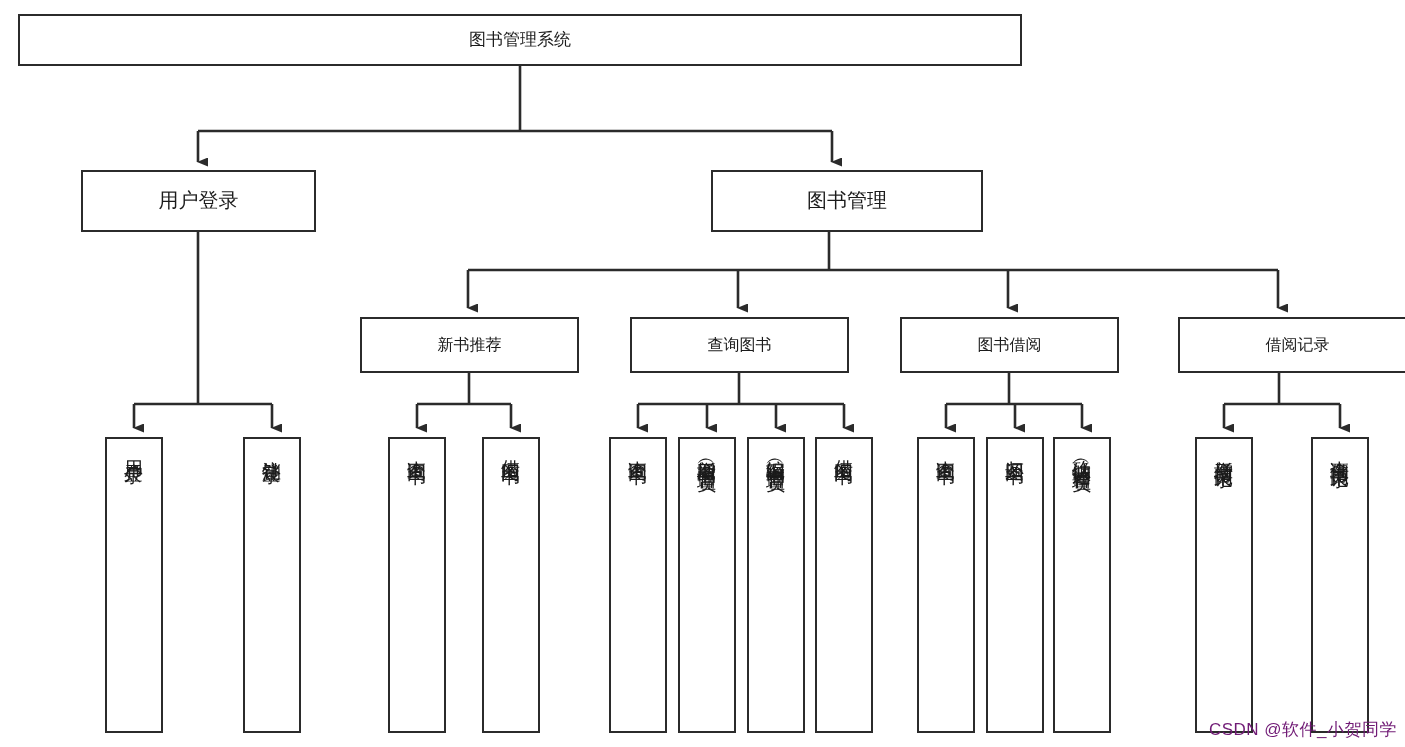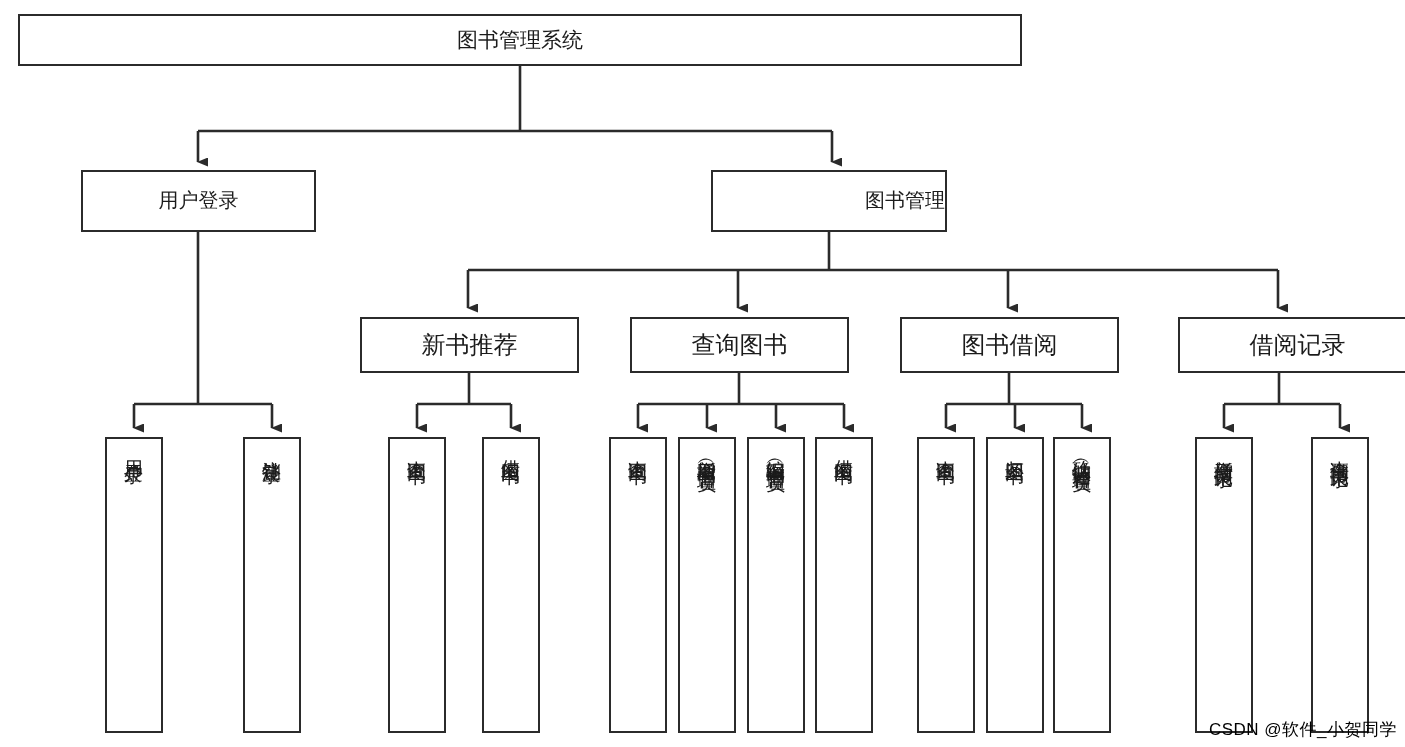--- a/index.html
+++ b/index.html
@@ -32,46 +32,46 @@
     background: #ffffff;
     border: 2px solid #2b2b2b;
     display: flex;
     align-items: center;
     justify-content: center;
     color: #1b1b1b;
     text-align: center;
     line-height: 1.18;
   }
   .node-root {
-    font-size: 21px;
+    font-size: 17px;
   }
   .node-l2 {
     font-size: 20px;
   }
   .node-l3 {
-    font-size: 24px;
+    font-size: 16px;
   }
   .node-leaf {
     font-size: 19px;
     align-items: flex-start;
     padding-top: 6px;
   }
   .vtext {
     writing-mode: vertical-rl;
     text-orientation: upright;
     letter-spacing: 2px;
     line-height: 1;
     white-space: nowrap;
   }
   .watermark {
     position: absolute;
     right: 8px;
     bottom: 6px;
     font-size: 17px;
-    color: #000000;
+    color: #701a75;
     letter-spacing: 0.5px;
     white-space: nowrap;
   }
 </style>
 </head>
 <body>
 
 <div id="canvas">
 
   <svg id="wires" viewBox="0 0 1405 747" xmlns="http://www.w3.org/2000/svg">
@@ -124,21 +124,21 @@
     </g>
   </svg>
 
   <div class="node node-root" style="left:18px; top:14px; width:1004px; height:52px;">
     <span>图书管理系统</span>
   </div>
 
   <div class="node node-l2" style="left:81px; top:170px; width:235px; height:62px;">
     <span>用户登录</span>
   </div>
-  <div class="node node-l2" style="left:711px; top:170px; width:236px; height:62px;justify-content:flex-end;">
+  <div class="node node-l2" style="left:711px; top:170px; width:272px; height:62px;">
     <span>图书管理</span>
   </div>
 
   <div class="node node-l3" style="left:360px; top:317px; width:219px; height:56px;">
     <span>新书推荐</span>
   </div>
   <div class="node node-l3" style="left:630px; top:317px; width:219px; height:56px;">
     <span>查询图书</span>
   </div>
   <div class="node node-l3" style="left:900px; top:317px; width:219px; height:56px;">

